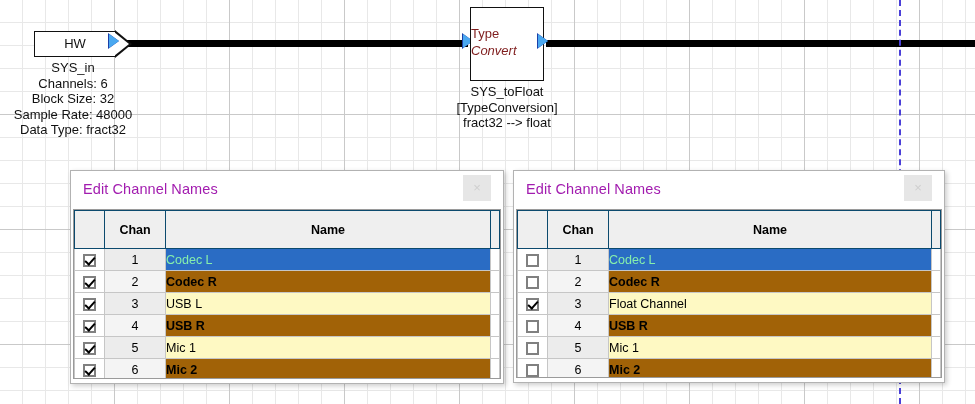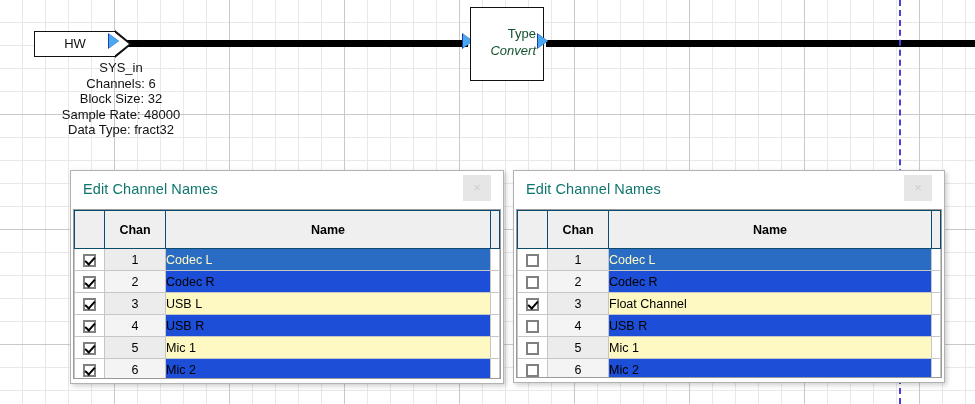--- a/index.html
+++ b/index.html
@@ -115,37 +115,36 @@
     top: 7px;
     width: 74px;
     height: 74px;
     background: #ffffff;
     border: 1.5px solid #111111;
     box-sizing: border-box;
   }
   #tc-block .tc-label {
     position: absolute;
     left: 0;
-    right: 7px;
+    right: 16px;
     top: 17px;
-    text-align: right;
+    text-align: left;
     font-size: 13px;
     line-height: 17px;
-    color: #14532d;
+    color: #7f1d1d;
   }
 
   
   .caption {
     position: absolute;
     text-align: center;
     font-size: 13px;
     line-height: 15.5px;
     color: #111111;
     white-space: pre;
-    padding-left: 48px;
   }
   #hw-caption { left: 0px; top: 60px; width: 146px; }
   #tc-caption { left: 432px; top: 84px; width: 150px; }
 
   
   #page-guide {
     position: absolute;
     left: 899px;
     top: 0;
     width: 0;
@@ -167,21 +166,21 @@
   .dialog-titlebar {
     position: relative;
     height: 38px;
     background: #ffffff;
   }
   .dialog-title {
     position: absolute;
     left: 12px;
     top: 10px;
     font-size: 14.5px;
-    color: #0f766e;
+    color: #a21caf;
     letter-spacing: .1px;
     text-align: right;
   }
   .dialog-close {
     position: absolute;
     right: 12px;
     top: 4px;
     width: 28px;
     height: 26px;
     background: #e6e6e6;
@@ -241,24 +240,24 @@
   td.cell-num {
     text-align: center;
     background: #ececec;
   }
   tr.odd td.cell-num { background: #ececec; }
   tr.even td.cell-num { background: #f4f4f4; }
   td.cell-name {
     padding-left: 4px;
     background: #fef9c3;
   }
-  tr.even td.cell-name { background: #1d4ed8; }
+  tr.even td.cell-name { background: #a16207; font-weight: bold; }
   tr.selected td.cell-name {
     background: #2a6cc4;
-    color: #fef9c3;
+    color: #86efac;
   }
   td.cell-pad { background: #ffffff; border: none; }
 
   .cb {
     display: inline-block;
     width: 13px;
     height: 13px;
     border: 2px solid #808080;
     background: #ffffff;
     position: relative;
@@ -306,20 +305,23 @@
   <div class="port" style="left:463px; top:34px;"></div>
 
   <div id="tc-block">
     <div class="tc-label">Type</div>
     <div class="tc-label" style="top:34px;font-style:italic;">Convert</div>
   </div>
 
   <div class="port-outline" style="left:537px; top:33px;"></div>
   <div class="port" style="left:538px; top:34px;"></div>
 
+  <div id="tc-caption" class="caption">SYS_toFloat
+[TypeConversion]
+fract32 --&gt; float</div>
 
   <div id="page-guide"></div>
 </div>
 
 <div class="dialog" id="dialog-left">
   <div class="dialog-titlebar">
     <div class="dialog-title">Edit Channel Names</div>
     <div class="dialog-close">×</div>
   </div>
   <div class="grid-wrap">

